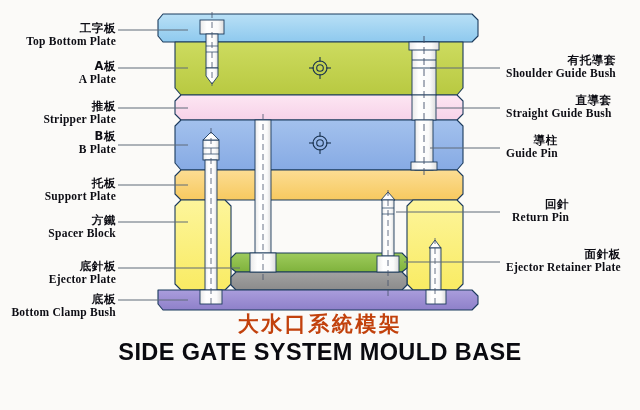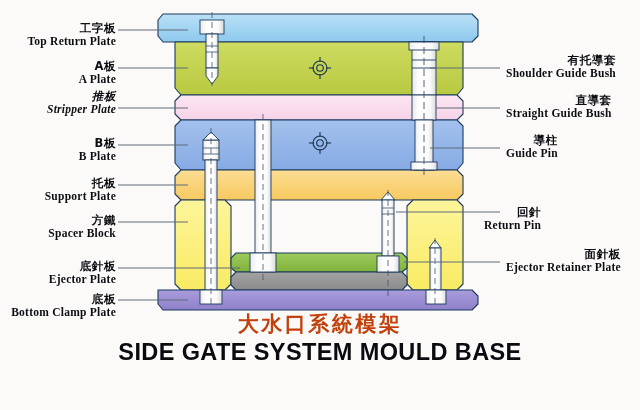--- a/index.html
+++ b/index.html
@@ -207,34 +207,34 @@
     <line x1="430" y1="68" x2="500" y2="68"></line>
     <line x1="436" y1="108" x2="500" y2="108"></line>
     <line x1="430" y1="148" x2="500" y2="148"></line>
     <line x1="396" y1="212" x2="500" y2="212"></line>
     <line x1="404" y1="262" x2="500" y2="262"></line>
   </g>
 </svg>
 
 <div class="lbl left" style="right:524px;top:16px;">
   <div class="cn">工字板</div>
-  <div class="en">Top Return Plate</div>
+  <div class="en">Top Bottom Plate</div>
 </div>
 
 <div class="lbl left" style="right:524px;top:54px;">
   <div class="cn">A板</div>
   <div class="en">A Plate</div>
 </div>
 
-<div class="lbl left" style="right:524px;top:84px;font-style:italic;">
+<div class="lbl left" style="right:524px;top:94px;">
   <div class="cn">推板</div>
   <div class="en">Stripper Plate</div>
 </div>
 
-<div class="lbl left" style="right:524px;top:131px;">
+<div class="lbl left" style="right:524px;top:124px;">
   <div class="cn">B板</div>
   <div class="en">B Plate</div>
 </div>
 
 <div class="lbl left" style="right:524px;top:171px;">
   <div class="cn">托板</div>
   <div class="en">Support Plate</div>
 </div>
 
 <div class="lbl left" style="right:524px;top:208px;">
@@ -242,39 +242,39 @@
   <div class="en">Spacer Block</div>
 </div>
 
 <div class="lbl left" style="right:524px;top:254px;">
   <div class="cn">底針板</div>
   <div class="en">Ejector Plate</div>
 </div>
 
 <div class="lbl left" style="right:524px;top:287px;">
   <div class="cn">底板</div>
-  <div class="en">Bottom Clamp Plate</div>
+  <div class="en">Bottom Clamp Bush</div>
 </div>
 
 <div class="lbl right" style="left:506px;top:54px;">
   <div class="cn">有托導套</div>
   <div class="en">Shoulder Guide Bush</div>
 </div>
 
 <div class="lbl right" style="left:506px;top:94px;">
   <div class="cn">直導套</div>
   <div class="en">Straight Guide Bush</div>
 </div>
 
 <div class="lbl right" style="left:506px;top:134px;">
   <div class="cn">導柱</div>
   <div class="en">Guide Pin</div>
 </div>
 
-<div class="lbl right" style="left:484px;top:198px;margin-top:8px;">
+<div class="lbl right" style="left:512px;top:198px;">
   <div class="cn">回針</div>
   <div class="en">Return Pin</div>
 </div>
 
 <div class="lbl right" style="left:506px;top:248px;">
   <div class="cn">面針板</div>
   <div class="en">Ejector Retainer Plate</div>
 </div>
 
 <div id="title">

